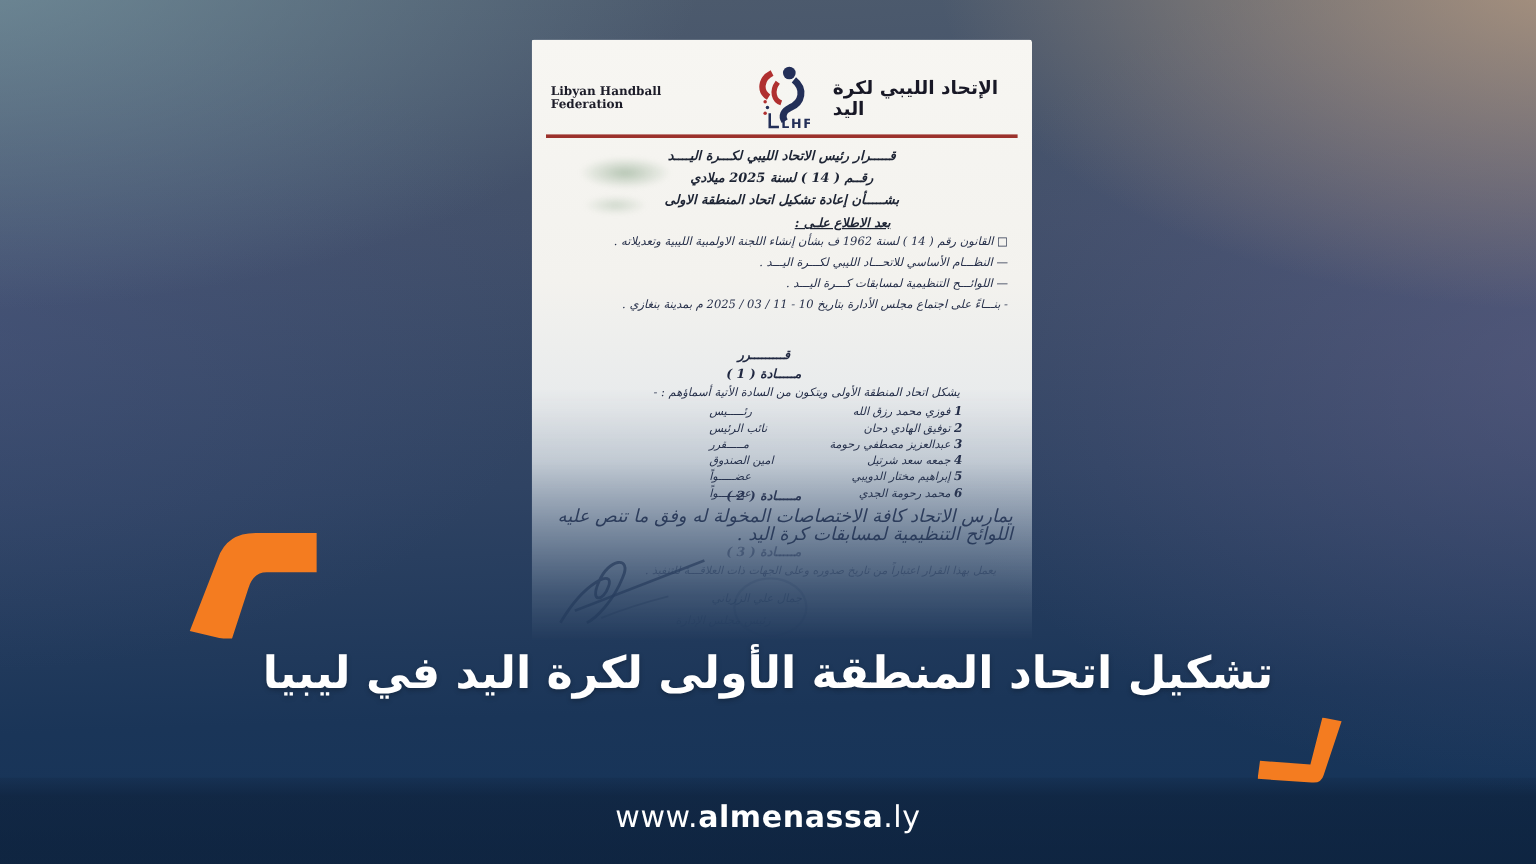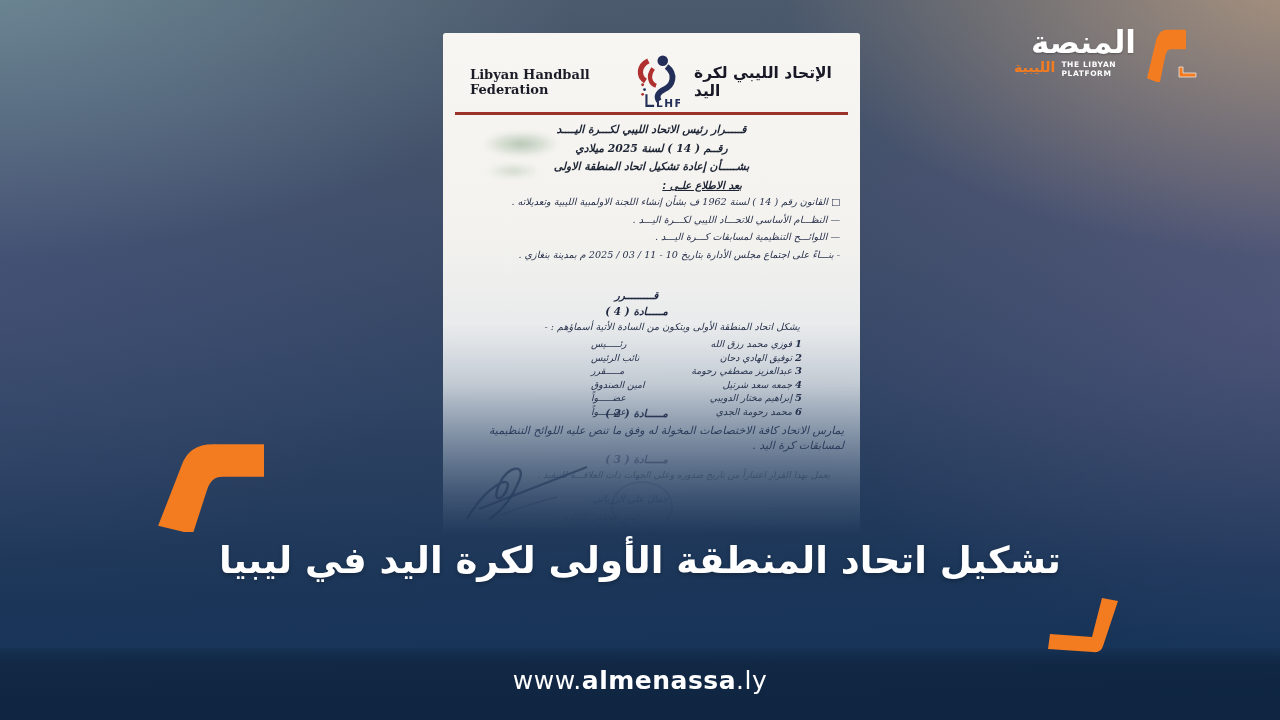--- a/index.html
+++ b/index.html
@@ -35,21 +35,21 @@
   
   .paper {
     position:absolute; left:443px; top:33px; width:417px; height:502px;
     background:linear-gradient(180deg,#f7f6f2 0%, #f3f2ee 40%, #e7eaec 62%, #ccd7e0 80%, #b7c8d7 96%);
     border-radius:2px;
     -webkit-mask-image:linear-gradient(180deg,#000 0%,#000 58%, rgba(0,0,0,0.85) 70%, rgba(0,0,0,0.48) 82%, rgba(0,0,0,0.18) 92%, transparent 100%);
     mask-image:linear-gradient(180deg,#000 0%,#000 58%, rgba(0,0,0,0.85) 70%, rgba(0,0,0,0.48) 82%, rgba(0,0,0,0.18) 92%, transparent 100%);
     color:#232a3a;
   }
   .doc-header { position:absolute; top:20px; left:16px; right:16px; height:58px; display:flex; align-items:center; justify-content:space-between; }
-  .doc-en-title { font-family:"DejaVu Serif", serif; font-weight:bold; font-size:13px; color:#1c1c28; width:150px;margin-left:11px; }
+  .doc-en-title { font-family:"DejaVu Serif", serif; font-weight:bold; font-size:10px; color:#1c1c28; width:150px; }
   .lhf { width:46px; height:58px; flex:0 0 auto; margin-top:-4px;}
   .doc-ar-title { direction:rtl; font-weight:bold; font-size:15.5px; color:#181826; width:150px; text-align:left; }
   .red-line { position:absolute; top:79px; left:12px; right:12px; height:2.5px; background:#9c322c; }
   .title-block { position:absolute; top:88px; left:0; right:0; text-align:center; direction:rtl;
                  font-family:"DejaVu Serif", serif; font-style:italic; font-weight:bold;
                  font-size:10.8px; line-height:18.5px; color:#1d2434; }
   .preamble-head { position:absolute; top:146px; right:118px; direction:rtl; font-family:"DejaVu Serif", serif;
                    font-style:italic; font-weight:bold; font-size:10.5px; color:#1d2434;
                    text-decoration:underline;text-align:right; }
   .items { position:absolute; top:161px; right:20px; left:14px; direction:rtl;
@@ -60,21 +60,21 @@
   .decision { top:256px; font-size:10.5px; }
   .a1-head { top:272px; font-size:10.5px; }
   .a1-intro { position:absolute; top:288px; right:60px; direction:rtl; font-family:"DejaVu Serif", serif;
               font-style:italic; font-size:9.6px; color:#27304a; }
   .members { position:absolute; top:304px; right:58px; left:148px; direction:rtl;
              font-family:"DejaVu Serif", serif; font-style:italic; font-size:9.4px; color:#252e48; }
   .member { display:flex; justify-content:space-between; line-height:13.6px; }
   .m-num { font-weight:bold; font-size:10px; }
   .a2-head { top:374px; font-size:10.5px; color:#2a3350; }
   .a2-body { position:absolute; top:390px; right:16px; left:14px; direction:rtl; text-align:right;
-             font-family:"DejaVu Serif", serif; font-style:italic; font-size:11px; line-height:15px; color:#2e3a58; }
+             font-family:"DejaVu Serif", serif; font-style:italic; font-size:15px; line-height:15px; color:#2e3a58; }
   .a3-head { top:420px; font-size:10.5px; color:#33406089; }
   .a3-body { position:absolute; top:436px; right:30px; direction:rtl;
              font-family:"DejaVu Serif", serif; font-style:italic; font-size:9.2px; color:rgba(46,62,96,0.55); }
   .stamp-blob { position:absolute; border-radius:50%; filter:blur(2px); }
   .stamp-blob.b1 { top:98px; left:40px; width:76px; height:26px;
         background:radial-gradient(closest-side, rgba(130,160,130,0.55), rgba(130,160,130,0) 100%); }
   .stamp-blob.b2 { top:130px; left:44px; width:52px; height:16px;
         background:radial-gradient(closest-side, rgba(140,168,140,0.35), rgba(140,168,140,0) 100%); }
   .stamp-circle { position:absolute; top:448px; left:168px; width:62px; height:50px; border-radius:50%;
                   border:2px solid rgba(85,108,145,0.28); }
@@ -94,40 +94,20 @@
               font-size:25px; letter-spacing:0.5px; }
   .site-url b { font-weight:bold; }
 </style>
 </head>
 <body>
 
 <div class="stage">
   <div class="bg"></div>
   <div class="footer-band"></div>
 
-  <div class="brand">
-    <div class="brand-texts">
-      <div class="brand-arabic">المنصة</div>
-      <div class="brand-row2">
-        <span class="brand-sub">الليبية</span>
-        <span class="brand-en">
-          <span>THE LIBYAN</span><br>
-          <span>PLATFORM</span>
-        </span>
-      </div>
-    </div>
-    <div class="brand-mark">
-      <svg style="left:8px;top:4px;" width="42" height="56" viewBox="0 0 112 92" preserveAspectRatio="none">
-        <path d="M8 86 L31 27 Q38 6 62 6 L112 6 L112 38 L71 38 Q60 38 56 51 L42 94 Z" fill="#f47c20"></path>
-      </svg>
-      <svg style="left:40px;top:40px;" width="22" height="18" viewBox="0 0 22 18">
-        <path d="M3 15 L3 5 L7 5 L7 11 L20 11 L20 15 Z" fill="#f47c20" stroke="#e8e8e8" stroke-width="0.8"></path>
-      </svg>
-    </div>
-  </div>
 
   <div class="paper">
     <div class="stamp-blob b1"></div>
     <div class="stamp-blob b2"></div>
 
     <div class="doc-header">
       <div class="doc-en-title">Libyan Handball Federation</div>
       <svg class="lhf" viewBox="0 0 48 58">
         <circle cx="30" cy="9" r="5.5" fill="#232f58"></circle>
         <path d="M15 9 C5 14 4 25 12 30" stroke="#b03030" stroke-width="5.5" fill="none"></path>
@@ -152,21 +132,21 @@
     <div class="preamble-head">بعد الاطلاع علـى :</div>
 
     <div class="items">
       <div class="item">□ القانون رقم ( 14 ) لسنة 1962 ف بشأن إنشاء اللجنة الاولمبية الليبية وتعديلاته .</div>
       <div class="item">— النظـــام الأساسي للاتحـــاد الليبي لكـــرة اليـــد .</div>
       <div class="item">— اللوائـــح التنظيمية لمسابقات كـــرة اليـــد .</div>
       <div class="item">- بنـــاءً على اجتماع مجلس الأدارة بتاريخ 10 - 11 / 03 / 2025 م بمدينة بنغازي .</div>
     </div>
 
     <div class="center-word decision">قـــــــــرر</div>
-    <div class="center-word a1-head">مـــــادة ( 4 )</div>
+    <div class="center-word a1-head">مـــــادة ( 1 )</div>
     <div class="a1-intro">يشكل اتحاد المنطقة الأولى ويتكون من السادة الأتية أسماؤهم : -</div>
 
     <div class="members">
       <div class="member">
         <span><span class="m-num">1</span> <span>فوزي محمد رزق الله</span></span>
         <span>رئـــــيس</span>
       </div>
       <div class="member">
         <span><span class="m-num">2</span> <span>توفيق الهادي دحان</span></span>
         <span>نائب الرئيس</span>

